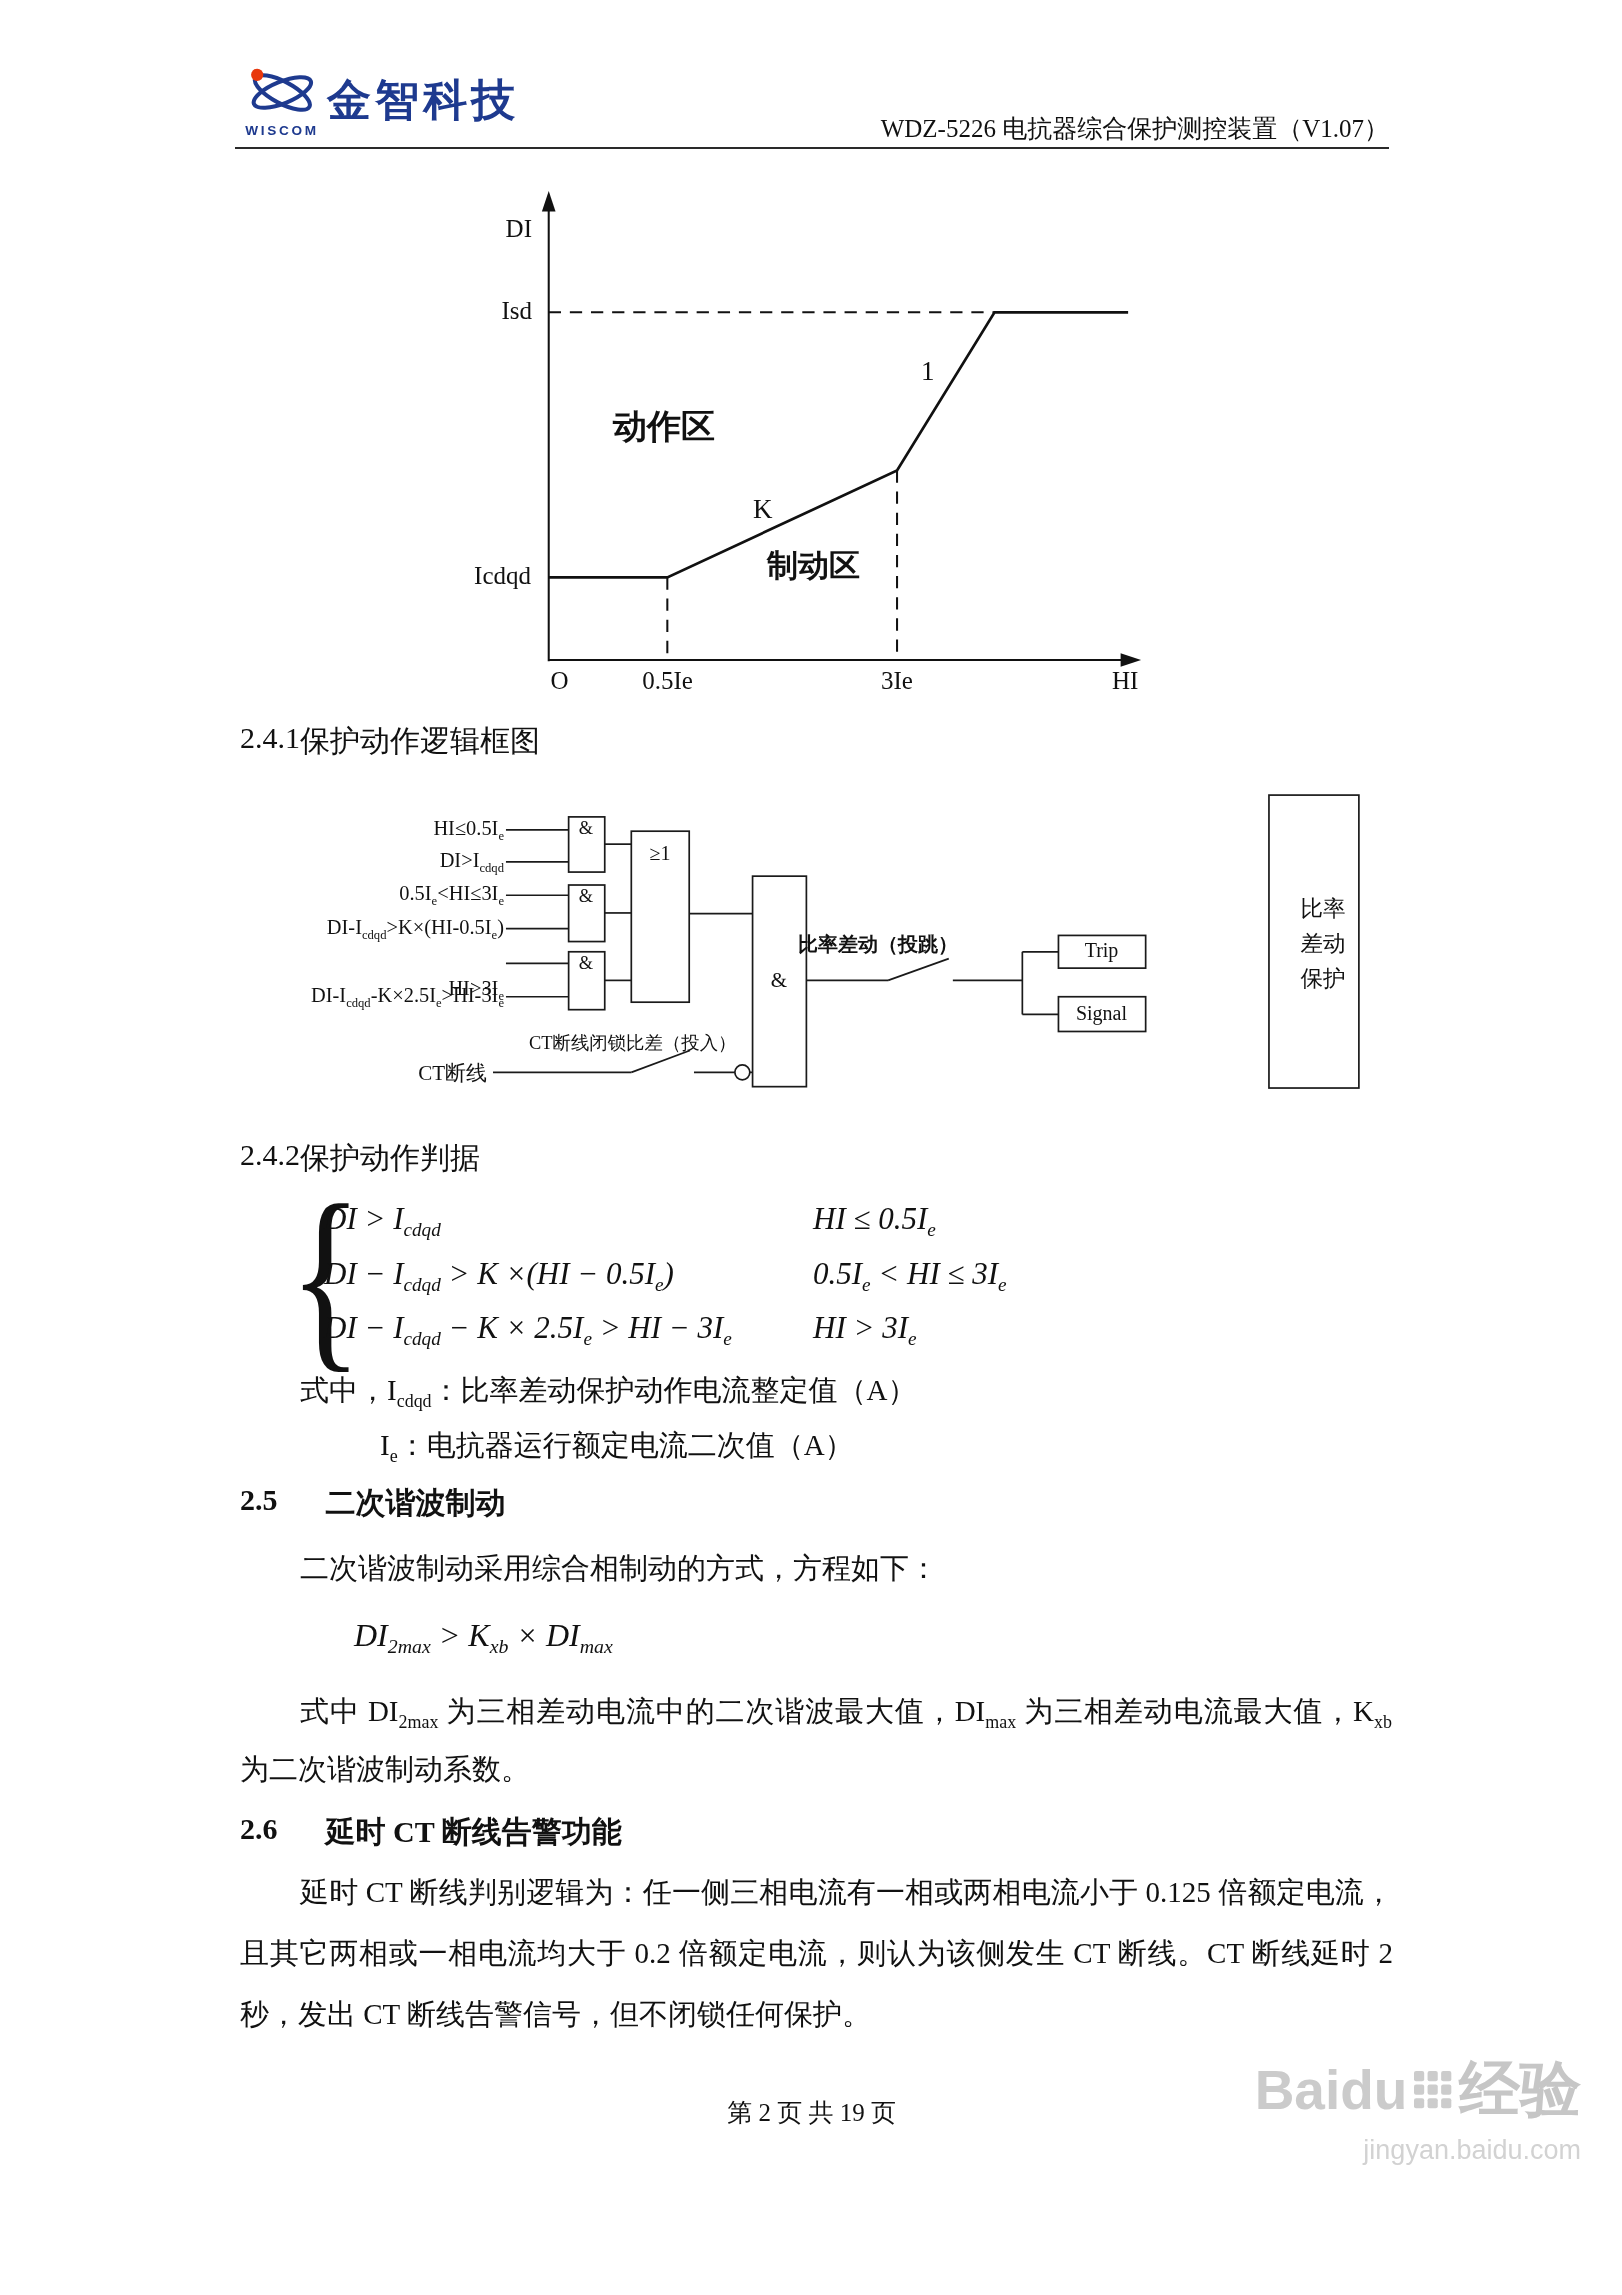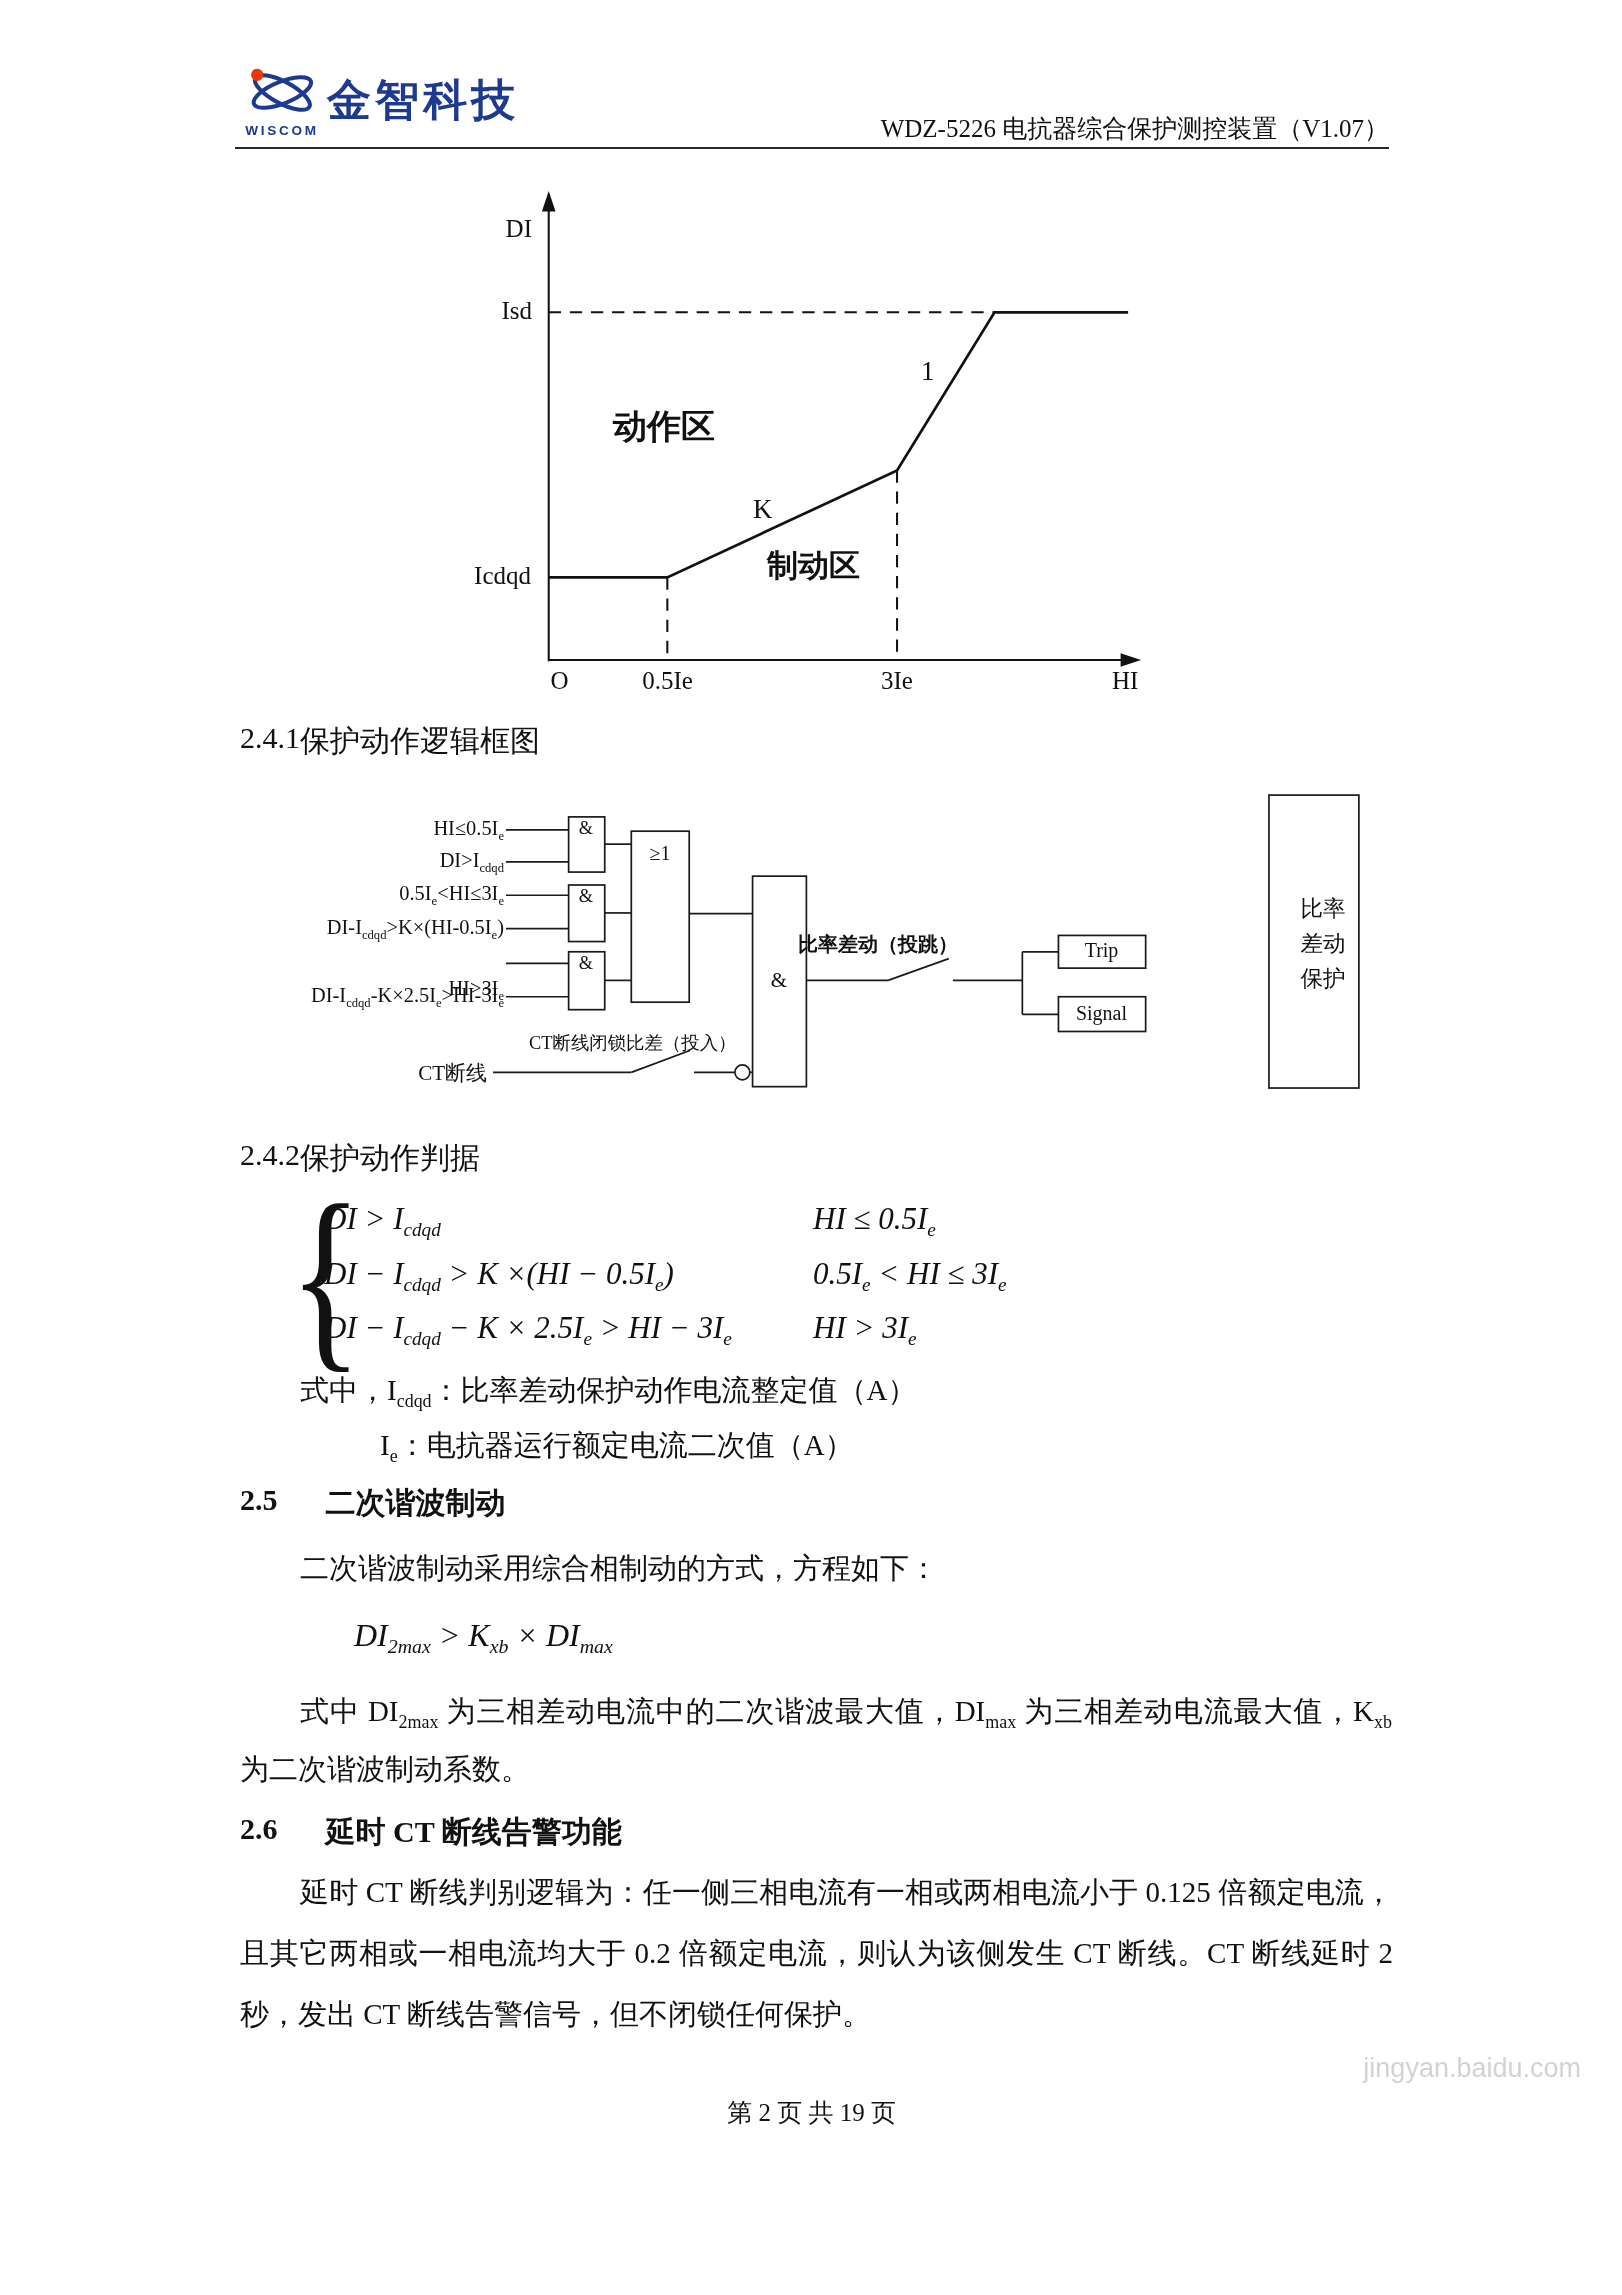--- a/index.html
+++ b/index.html
@@ -168,15 +168,32 @@
 
 <div class="h2" style="left:240px;top:1812px;">
   <span>2.6</span>
   <span>延时 CT 断线告警功能</span>
 </div>
 <div class="para" style="left:240px;top:1862px;width:1153px;line-height:2.1;text-indent:60px;">延时 CT 断线判别逻辑为：任一侧三相电流有一相或两相电流小于 0.125 倍额定电流，且其它两相或一相电流均大于 0.2 倍额定电流，则认为该侧发生 CT 断线。CT 断线延时 2 秒，发出 CT 断线告警信号，但不闭锁任何保护。</div>
 
 <div class="abs c" style="left:0;top:2096px;width:1623px;font-size:25px;">第 2 页 共 19 页</div>
 
 <div class="abs wm" style="left:1118px;top:2049px;width:463px;">
+  <div class="wm-row">
+    <span class="wm-brand">Baidu</span>
+    <svg width="38" height="38" viewBox="0 0 56 56">
+      <g fill="#cccccc">
+        <rect x="0" y="0" width="15" height="15" rx="3"></rect>
+          <rect x="20" y="0" width="15" height="15" rx="3"></rect>
+          <rect x="40" y="0" width="15" height="15" rx="3"></rect>
+        <rect x="0" y="20" width="15" height="15" rx="3"></rect>
+          <rect x="20" y="20" width="15" height="15" rx="3"></rect>
+          <rect x="40" y="20" width="15" height="15" rx="3"></rect>
+        <rect x="0" y="40" width="15" height="15" rx="3"></rect>
+          <rect x="20" y="40" width="15" height="15" rx="3"></rect>
+          <rect x="40" y="40" width="15" height="15" rx="3"></rect>
+      </g>
+    </svg>
+    <span class="wm-cn">经验</span>
+  </div>
   <div class="wm-url">jingyan.baidu.com</div>
 </div>
 
 
 </body></html>

